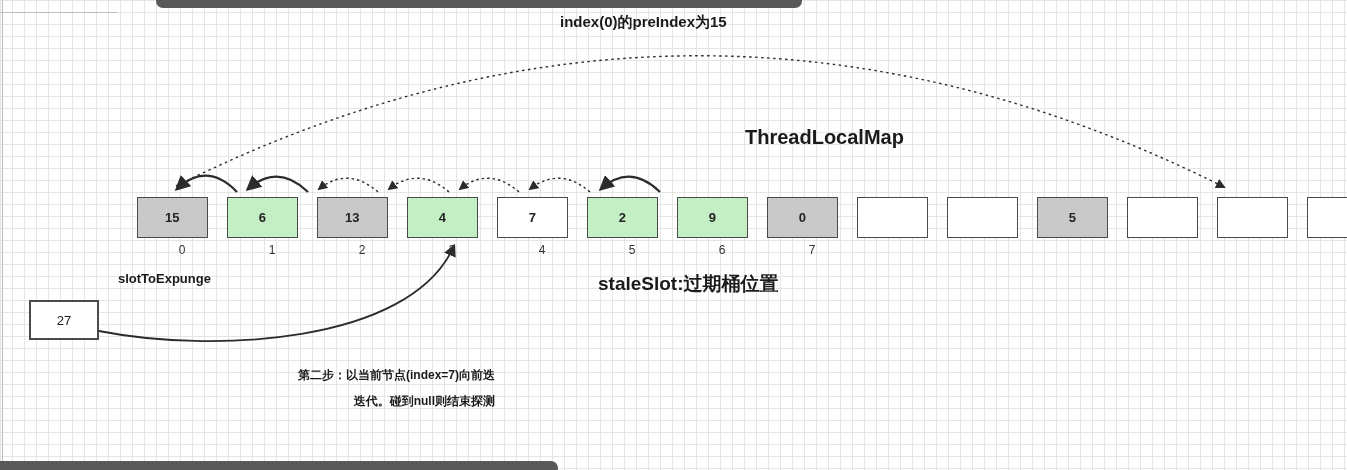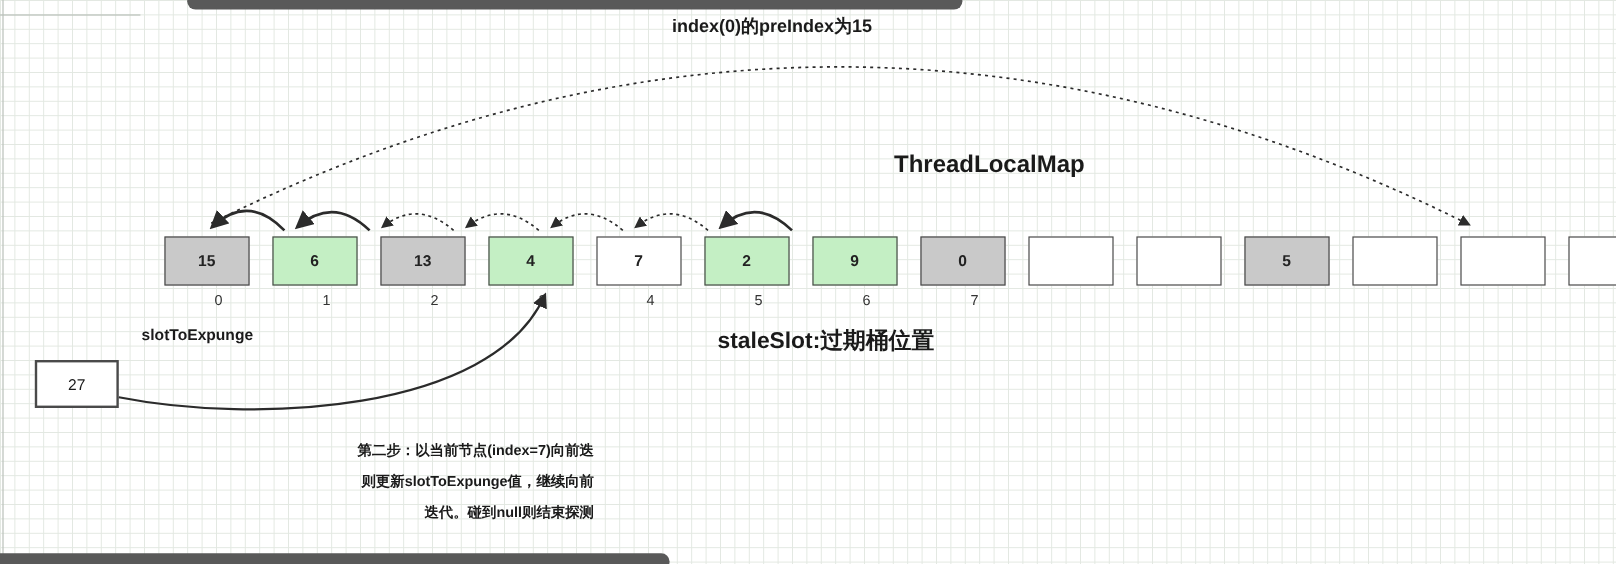--- a/index.html
+++ b/index.html
@@ -160,21 +160,20 @@
 
   <div class="slot-label">slotToExpunge</div>
   <div class="stale-label">staleSlot:过期桶位置</div>
 
   <div class="valbox">
     <span>27</span>
   </div>
 
   <div class="note">
     <div>第二步：以当前节点(index=7)向前迭</div>
-    <div>则更新slotToExpunge值，继续向前</div>
     <div>迭代。碰到null则结束探测</div>
   </div>
 
   <svg class="arrows" width="1347" height="470" viewBox="0 0 1347 470">
     <defs>
       <marker id="ah" viewBox="0 0 10 10" refX="8" refY="5" markerWidth="7" markerHeight="7" orient="auto-start-reverse">
         <path d="M0,0 L10,5 L0,10 z" fill="#2b2b2b"></path>
       </marker>
     </defs>
 

